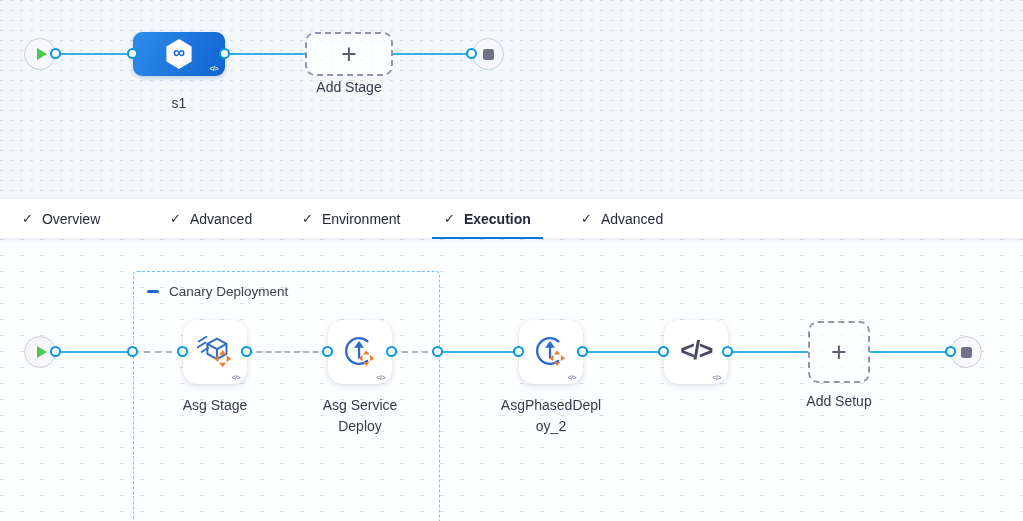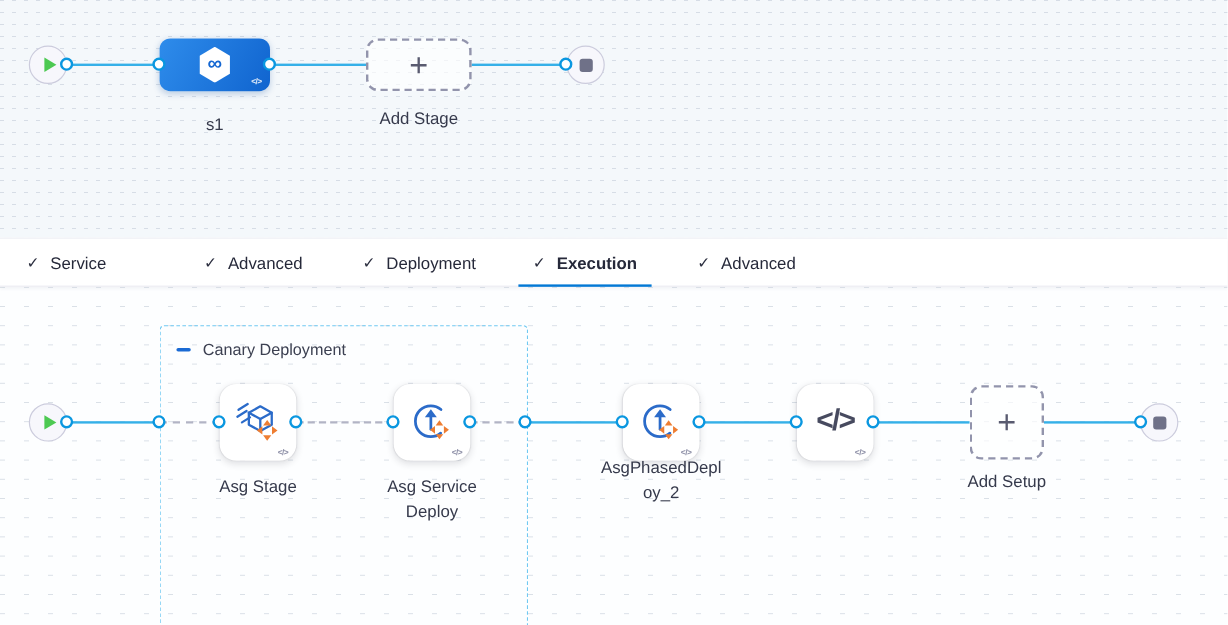--- a/index.html
+++ b/index.html
@@ -130,35 +130,35 @@
     <div class="terminal" style="left:472px;top:38px;">
       <div class="stop-sq"></div>
     </div>
 
     <div class="port" style="left:50px;top:48px;"></div>
     <div class="port" style="left:127px;top:48px;"></div>
     <div class="port" style="left:219px;top:48px;"></div>
     <div class="port" style="left:466px;top:48px;"></div>
 
     <div class="node-label" style="left:139px;top:93px;width:80px;">s1</div>
-    <div class="node-label" style="left:299px;top:88px;width:100px;">Add Stage</div>
+    <div class="node-label" style="left:299px;top:77px;width:100px;">Add Stage</div>
   </div>
 
   <div class="tabbar">
     <div class="tab" style="left:22px;">
       <span class="check">✓</span>
-      <span>Service</span>
+      <span>Overview</span>
     </div>
     <div class="tab" style="left:170px;">
       <span class="check">✓</span>
       <span>Advanced</span>
     </div>
     <div class="tab" style="left:302px;">
       <span class="check">✓</span>
-      <span>Deployment</span>
+      <span>Environment</span>
     </div>
     <div class="tab active" style="left:432px;">
       <span class="check">✓</span>
       <span>Execution</span>
     </div>
     <div class="tab" style="left:581px;">
       <span class="check">✓</span>
       <span>Advanced</span>
     </div>
   </div>
@@ -256,17 +256,17 @@
     <div class="port" style="left:386px;top:107px;"></div>
     <div class="port" style="left:432px;top:107px;"></div>
     <div class="port" style="left:513px;top:107px;"></div>
     <div class="port" style="left:577px;top:107px;"></div>
     <div class="port" style="left:658px;top:107px;"></div>
     <div class="port" style="left:722px;top:107px;"></div>
     <div class="port" style="left:945px;top:107px;"></div>
 
     <div class="node-label" style="left:165px;top:156px;width:100px;">Asg Stage</div>
     <div class="node-label" style="left:305px;top:156px;width:110px;">Asg Service Deploy</div>
-    <div class="node-label brk" style="left:499px;top:140px;width:104px;">AsgPhasedDeploy_2</div>
+    <div class="node-label brk" style="left:499px;top:156px;width:104px;">AsgPhasedDeploy_2</div>
     <div class="node-label" style="left:789px;top:152px;width:100px;">Add Setup</div>
   </div>
 
 </div>
 
 </body></html>

